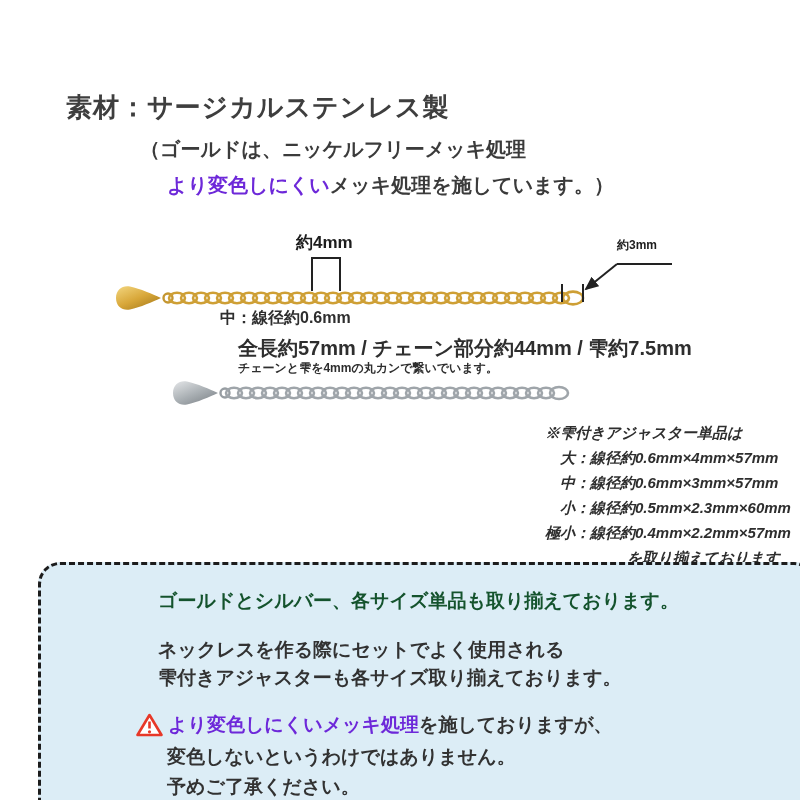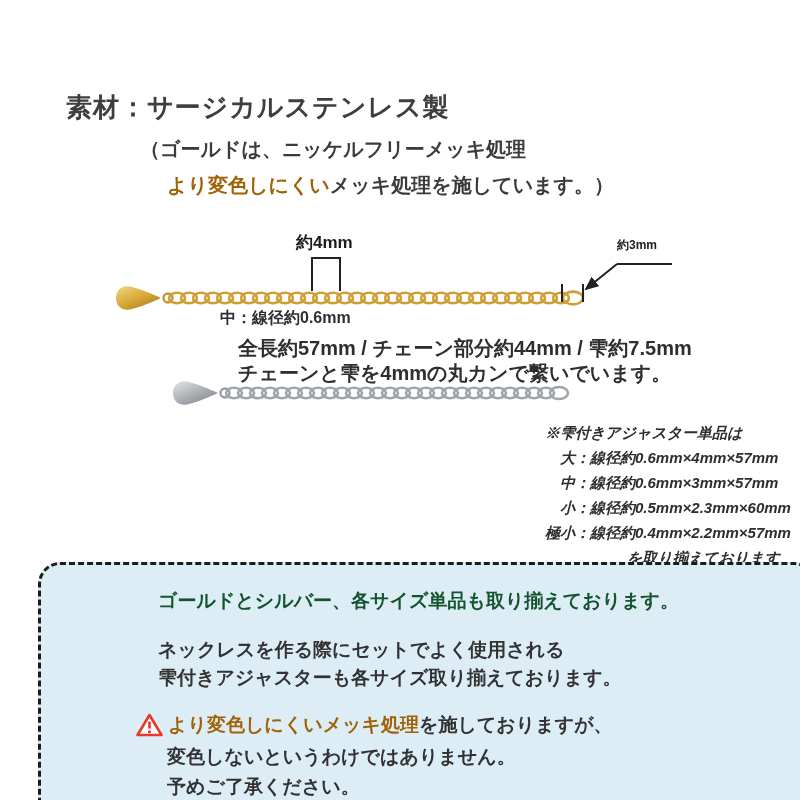--- a/index.html
+++ b/index.html
@@ -2,28 +2,28 @@
 <html><head>
 <meta charset="utf-8">
 <style>
   html,body{margin:0;padding:0;background:#fff;}
   .canvas{position:relative;width:800px;height:800px;background:#ffffff;overflow:hidden;
           font-family:"Liberation Sans",sans-serif;font-weight:bold;color:#3b3b3b;margin-left:28px;}
   .abs{position:absolute;white-space:nowrap;}
   .title{left:38px;top:90px;font-size:26px;color:#3e3e3e;letter-spacing:1px;}
   .sub1{left:112px;top:136px;font-size:20px;}
   .sub2{left:139px;top:172px;font-size:20px;}
-  .red{color:#a16207;}
+  .red{color:#6d28d9;}
   .dim4{left:268px;top:231px;font-size:17px;color:#1d1d1d;}
   .bracket4{left:283px;top:257px;width:26px;height:32px;
             border-top:2.5px solid #222;border-left:2.5px solid #222;border-right:2.5px solid #222;}
   .dim3{left:589px;top:237px;font-size:12px;color:#1d1d1d;}
   .spec1{left:192px;top:308px;font-size:16px;color:#2e2e2e;}
   .spec2{left:210px;top:335px;font-size:20px;color:#2e2e2e;}
-  .spec3{left:210px;top:360px;font-size:20px;color:#2e2e2e;}
+  .spec3{left:210px;top:360px;font-size:12px;color:#2e2e2e;}
   .sizes{left:517px;top:420px;font-size:15px;line-height:25px;color:#2e2e2e;font-style:italic;}
   .sizes .sz{margin-left:15px;}
   .sizes .xs{margin-left:0;}
   .sizes .szf{margin-left:82px;}
   .notice{left:10px;top:562px;width:772px;height:262px;background:#dcedf6;
           border:3px dashed #1c1c1c;border-radius:22px;}
   .n1{left:130px;top:588px;font-size:19px;color:#14532d;}
   .n2{left:130px;top:637px;font-size:19px;color:#323232;}
   .n3{left:130px;top:665px;font-size:19px;color:#323232;}
   .warnrow{left:108px;top:712px;font-size:19px;color:#323232;display:flex;align-items:center;gap:5px;}

